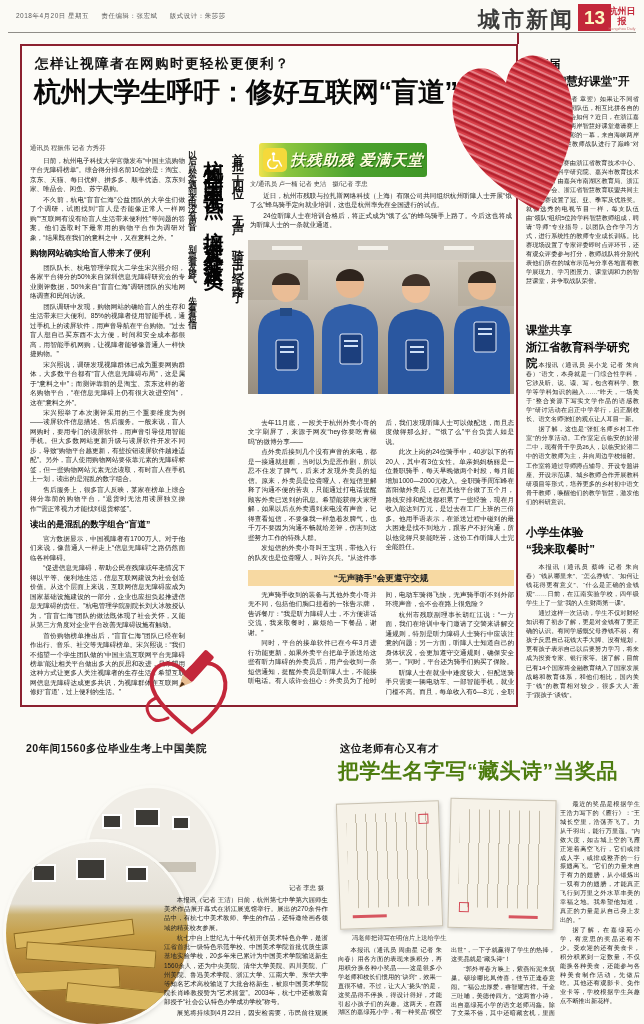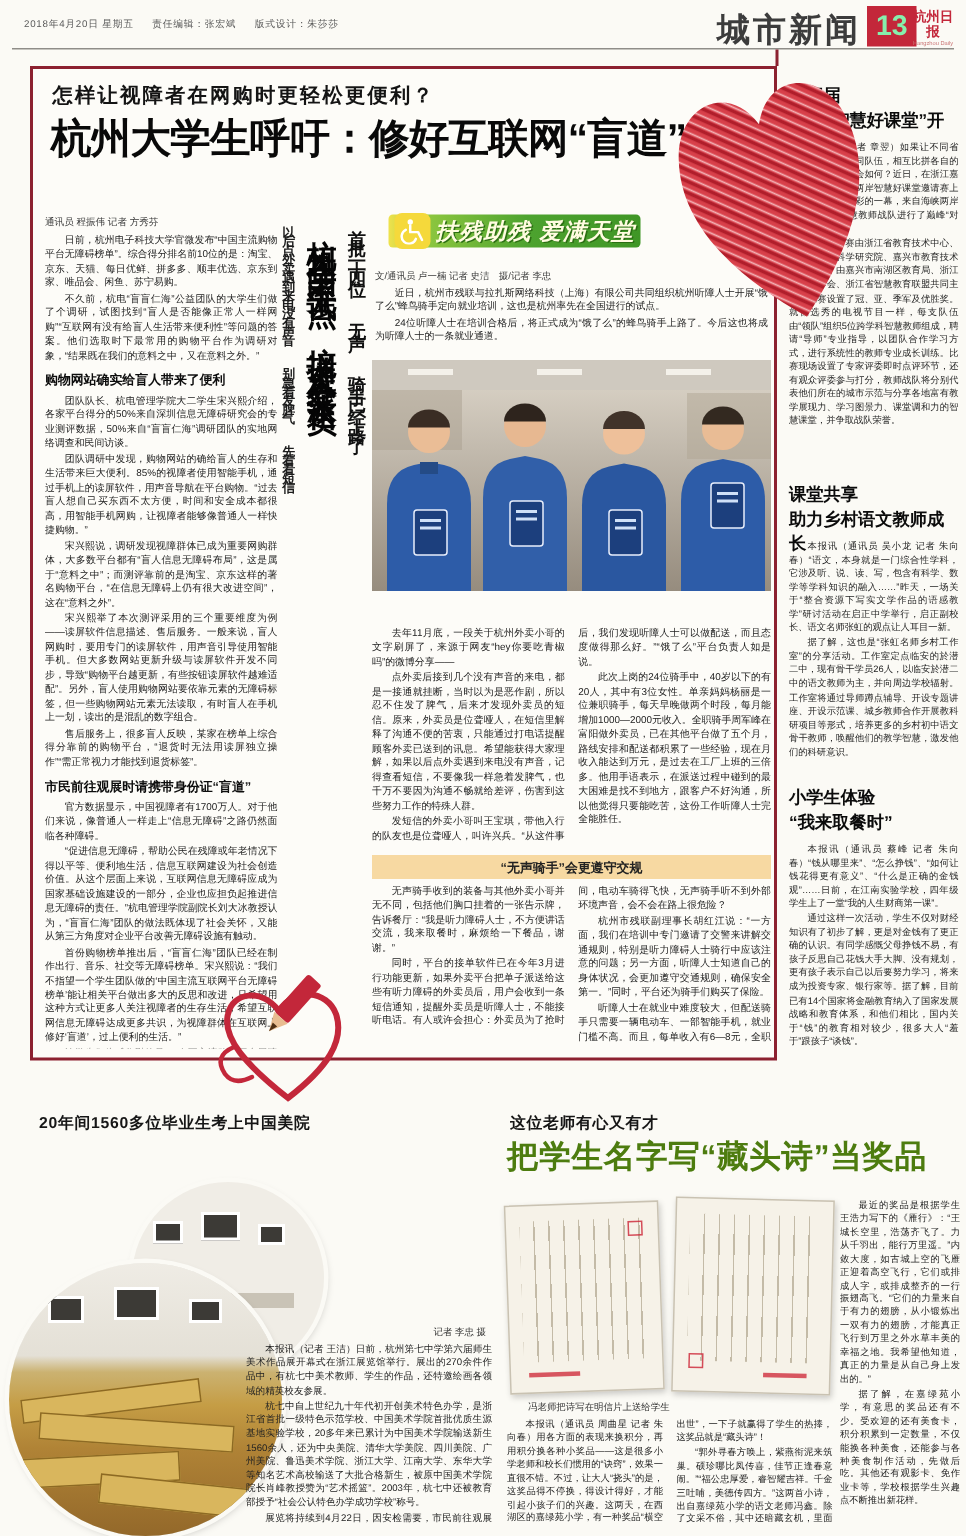--- a/index.html
+++ b/index.html
@@ -8,21 +8,21 @@
     position:relative; width:644px; height:1024px; margin:0 auto;
     background:#fbfaf5; overflow:hidden;
     font-family:"Liberation Sans","DejaVu Sans",sans-serif; color:#1d1d1d;padding-left:48px;
   }
   .abs { position:absolute; }
 
   
   .date-line { left:16px; top:12px; font-size:6.5px; color:#5a5a5a; letter-spacing:.5px; }
   .date-line span { margin-right:10px; }
   .section-title { left:478px; top:5px; font-size:22px; font-weight:900; color:#3c3c3c; letter-spacing:2px; }
-  .page-num-box { left:578px; top:4px; width:33px; height:27px; background:#c3273a; color:#86efac;
+  .page-num-box { left:578px; top:4px; width:33px; height:27px; background:#c3273a; color:#fef9c3;
                   font-size:19px; font-weight:900; text-align:center; line-height:27px; }
   .paper-logo { left:608px; top:6px; width:28px; text-align:center; color:#c3273a; }
   .paper-logo .cn { font-size:9px; font-weight:900; font-family:"Liberation Serif","DejaVu Serif",serif; line-height:1.15; }
   .paper-logo .en { font-size:3.8px; color:#c77; }
   .header-rule { left:8px; top:32px; width:628px; height:1px; background:#8f8d88; }
   .sb-divider-top { left:517px; top:33px; width:2px; height:11px; background:#8c2130; }
 
   
   .main-box { left:20px; top:44px; width:498px; height:663px; border:2px solid #8c2130; background:#fdfcf8; }
   .kicker { left:13px; top:9px; font-size:13.5px; font-weight:700; color:#141414; letter-spacing:1.5px; }
@@ -36,21 +36,21 @@
   .left-col { left:8px; top:110px; width:155px; height:543px; overflow:hidden; }
 
   
   .vstrip { left:165px; top:97px; width:58px; height:560px; display:flex; flex-direction:row; gap:3px; }
   .vtext { writing-mode:vertical-rl; text-orientation:upright; }
   .v-lead   { width:13px; height:520px; font-size:8.6px; font-weight:600; letter-spacing:6px; color:#1c1c1c; }
   .v-main   { width:26px; height:550px; font-size:20px; font-weight:900; letter-spacing:5px; color:#050505; }
   .v-kicker { width:15px; height:420px; font-size:12px; font-weight:900; letter-spacing:7px; color:#111; }
 
   
-  .banner { left:237px; top:97px; width:168px; height:22px; border-radius:3px;
+  .banner { left:237px; top:97px; width:168px; height:34px; border-radius:3px;
             background:linear-gradient(90deg,#efe24c 0%,#8cc63f 16%,#4da32f 55%,#3f9626 100%);
             display:flex; align-items:center; padding-left:4px; }
   .banner-icon { width:24px; height:24px; border-radius:5px; background:#f5d93b; display:flex; align-items:center; justify-content:center; }
   .banner-text { flex:1; text-align:center; font-size:15px; font-weight:900; font-style:italic; color:#fffce0;
                  text-shadow:1px 1px 0 #2c6e14; letter-spacing:1px; }
   .mid-byline { left:228px; top:134px; width:262px; font-size:6.3px; color:#3a3a3a; }
   .mid-intro { left:228px; top:145px; width:262px; }
   .photo { left:226px; top:194px; width:266px; height:154px; background:#b9b1a4; overflow:hidden; }
   .orange-bar { left:226px; top:352px; width:266px; height:16px; background:#f7d9a2;
                 font-size:8.6px; font-weight:900; text-align:center; line-height:16px; color:#8a3c00; }
@@ -133,21 +133,21 @@
 
     <div class="abs left-col bodytext">
       <p>日前，杭州电子科技大学官微发布“中国主流购物平台无障碍榜单”。综合得分排名前10位的是：淘宝、京东、天猫、每日优鲜、拼多多、顺丰优选、京东到家、唯品会、闲鱼、苏宁易购。</p>
       <p>不久前，杭电“盲盲仁海”公益团队的大学生们做了个调研，试图找到“盲人是否能像正常人一样网购”“互联网有没有给盲人生活带来便利性”等问题的答案。他们选取时下最常用的购物平台作为调研对象，“结果既在我们的意料之中，又在意料之外。”</p>
       <div class="colsub">购物网站确实给盲人带来了便利</div>
       <p>团队队长、杭电管理学院大二学生宋兴熙介绍，各家平台得分的50%来自深圳信息无障碍研究会的专业测评数据，50%来自“盲盲仁海”调研团队的实地网络调查和民间访谈。</p>
       <p>团队调研中发现，购物网站的确给盲人的生存和生活带来巨大便利。85%的视障者使用智能手机，通过手机上的读屏软件，用声音导航在平台购物。“过去盲人想自己买东西不太方便，时间和安全成本都很高，用智能手机网购，让视障者能够像普通人一样快捷购物。”</p>
       <p>宋兴熙说，调研发现视障群体已成为重要网购群体，大多数平台都有“盲人信息无障碍布局”，这是属于“意料之中”；而测评靠前的是淘宝、京东这样的著名购物平台，“在信息无障碍上仍有很大改进空间”，这在“意料之外”。</p>
       <p>宋兴熙举了本次测评采用的三个重要维度为例——读屏软件信息描述、售后服务。一般来说，盲人网购时，要用专门的读屏软件，用声音引导使用智能手机。但大多数网站更新升级与读屏软件开发不同步，导致“购物平台越更新，有些按钮读屏软件越难适配”。另外，盲人使用购物网站要依靠元素的无障碍标签，但一些购物网站元素无法读取，有时盲人在手机上一划，读出的是混乱的数字组合。</p>
       <p>售后服务上，很多盲人反映，某家在榜单上综合得分靠前的购物平台，“退货时无法用读屏独立操作”“需正常视力才能找到退货标签”。</p>
-      <div class="colsub">市民前往观展时请携带身份证“盲道”</div>
+      <div class="colsub">读出的是混乱的数字组合“盲道”</div>
       <p>官方数据显示，中国视障者有1700万人。对于他们来说，像普通人一样走上“信息无障碍”之路仍然面临各种障碍。</p>
       <p>“促进信息无障碍，帮助公民在残障或年老情况下得以平等、便利地生活，信息互联网建设为社会创造价值。从这个层面上来说，互联网信息无障碍应成为国家基础设施建设的一部分，企业也应担负起推进信息无障碍的责任。”杭电管理学院副院长刘大冰教授认为，“盲盲仁海”团队的做法既体现了社会关怀，又能从第三方角度对企业平台改善无障碍设施有触动。</p>
       <p>首份购物榜单推出后，“盲盲仁海”团队已经在制作出行、音乐、社交等无障碍榜单。宋兴熙说：“我们不指望一个学生团队做的‘中国主流互联网平台无障碍榜单’能让相关平台做出多大的反思和改进，只希望用这种方式让更多人关注视障者的生存生活，希望互联网信息无障碍达成更多共识，为视障群体在互联网上修好‘盲道’，过上便利的生活。”</p>
       <p>让学生们倍感欣慰的是，“中国主流购物平台无障碍榜单”发布后，已经有榜单中的平台与团队取得联系，希望共同努力推动平台的无障碍进程。</p>
     </div>
 
     <svg class="abs heart-pencil" viewBox="0 0 110 108">
       <path d="M58 96 C30 74 14 56 18 40 C21 26 40 22 52 38 C62 22 84 24 90 40 C96 58 84 76 58 96 Z" fill="none" stroke="#c3273a" stroke-width="4" stroke-linecap="round"></path>
       <path d="M22 62 q-14 6 -6 18 q6 8 18 2" fill="none" stroke="#c3273a" stroke-width="3" stroke-linecap="round"></path>
       <g transform="rotate(42 52 44)">
@@ -251,21 +251,21 @@
     <div>第三届</div>
     <div>“两岸智慧好课堂”开幕</div>
   </div>
   <div class="abs sb-body sb-a1-b">
     <p>本报讯（记者 章翌）如果让不同省份的教师组成不同队伍，相互比拼各自的教学内容，结果会如何？近日，在浙江嘉兴开幕的第三届两岸智慧好课堂邀请赛上就上演了这样精彩的一幕，来自海峡两岸23个城市的智慧教师战队进行了巅峰“对决”。</p>
     <p>本届邀请赛由浙江省教育技术中心、浙江省教育科学研究院、嘉兴市教育技术中心指导，由嘉兴市南湖区教育局、浙江省教育学会、浙江省智慧教育联盟共同主办。比赛设置了冠、亚、季军及优胜奖。就像选秀的电视节目一样，每支队伍由“领队”组织5位跨学科智慧教师组成，聘请“导师”专业指导，以团队合作学习方式，进行系统性的教师专业成长训练。比赛现场设置了专家评委即时点评环节，还有观众评委参与打分，教师战队将分别代表他们所在的城市示范与分享各地富有教学展现力、学习图景力、课堂调和力的智慧课堂，并争取战队荣誉。</p>
   </div>
 
   <div class="abs sb-title sb-a2-t">
     <div>课堂共享</div>
-    <div>助力乡村语文教师成长</div>
+    <div>浙江省教育科学研究院</div>
   </div>
   <div class="abs sb-body sb-a2-b">
     <p>本报讯（通讯员 吴小龙 记者 朱向春）“语文，本身就是一门综合性学科，它涉及听、说、读、写，包含有科学、数学等学科知识的融入……”昨天，一场关于“整合资源下写实文学作品的语感教学”研讨活动在启正中学举行，启正副校长、语文名师张虹的观点让人耳目一新。</p>
     <p>据了解，这也是“张虹名师乡村工作室”的分享活动。工作室定点临安的於潜二中，现有骨干学员26人，以临安於潜二中的语文教师为主，并向周边学校辐射。工作室将通过导师蹲点辅导、开设专题讲座、开设示范课、城乡教师合作开展教科研项目等形式，培养更多的乡村初中语文骨干教师，唤醒他们的教学智慧，激发他们的科研意识。</p>
   </div>
 
   <div class="abs sb-title sb-a3-t">
     <div>小学生体验</div>
     <div>“我来取餐时”</div>
   </div>

